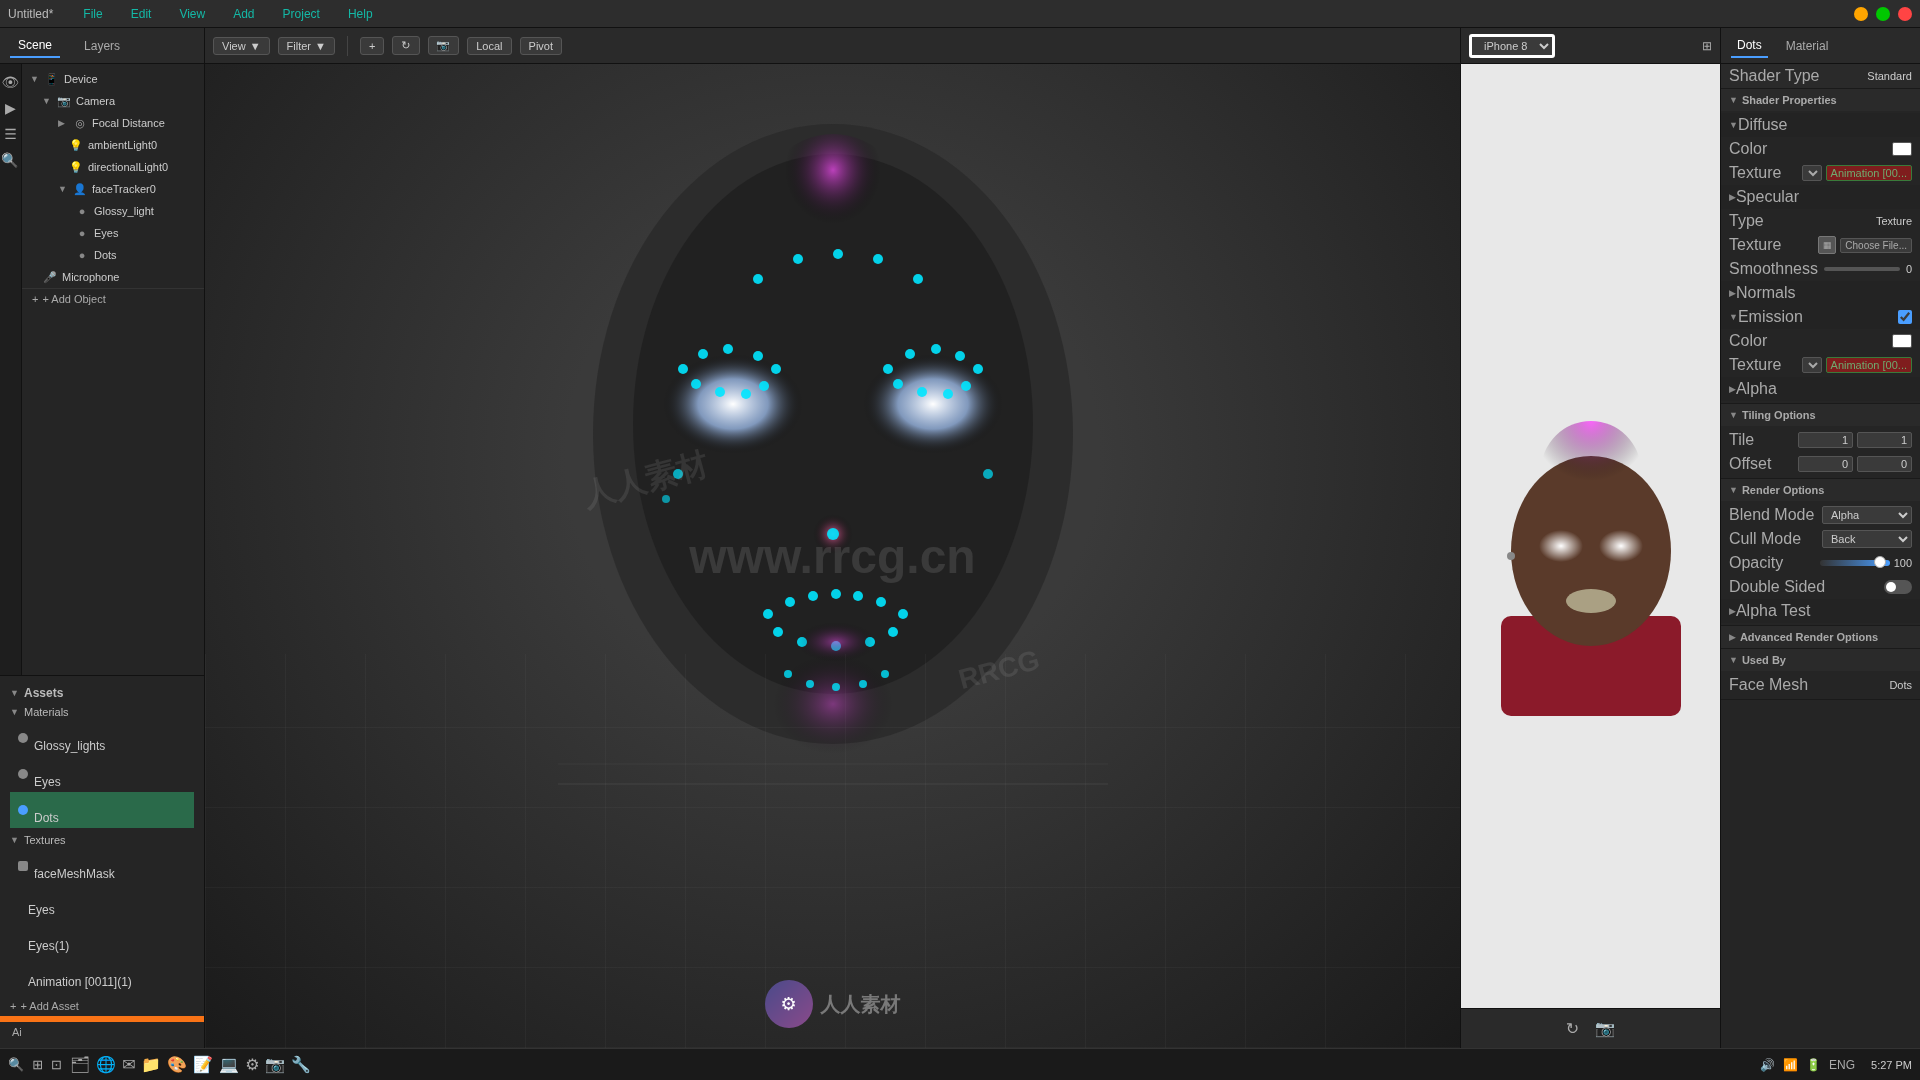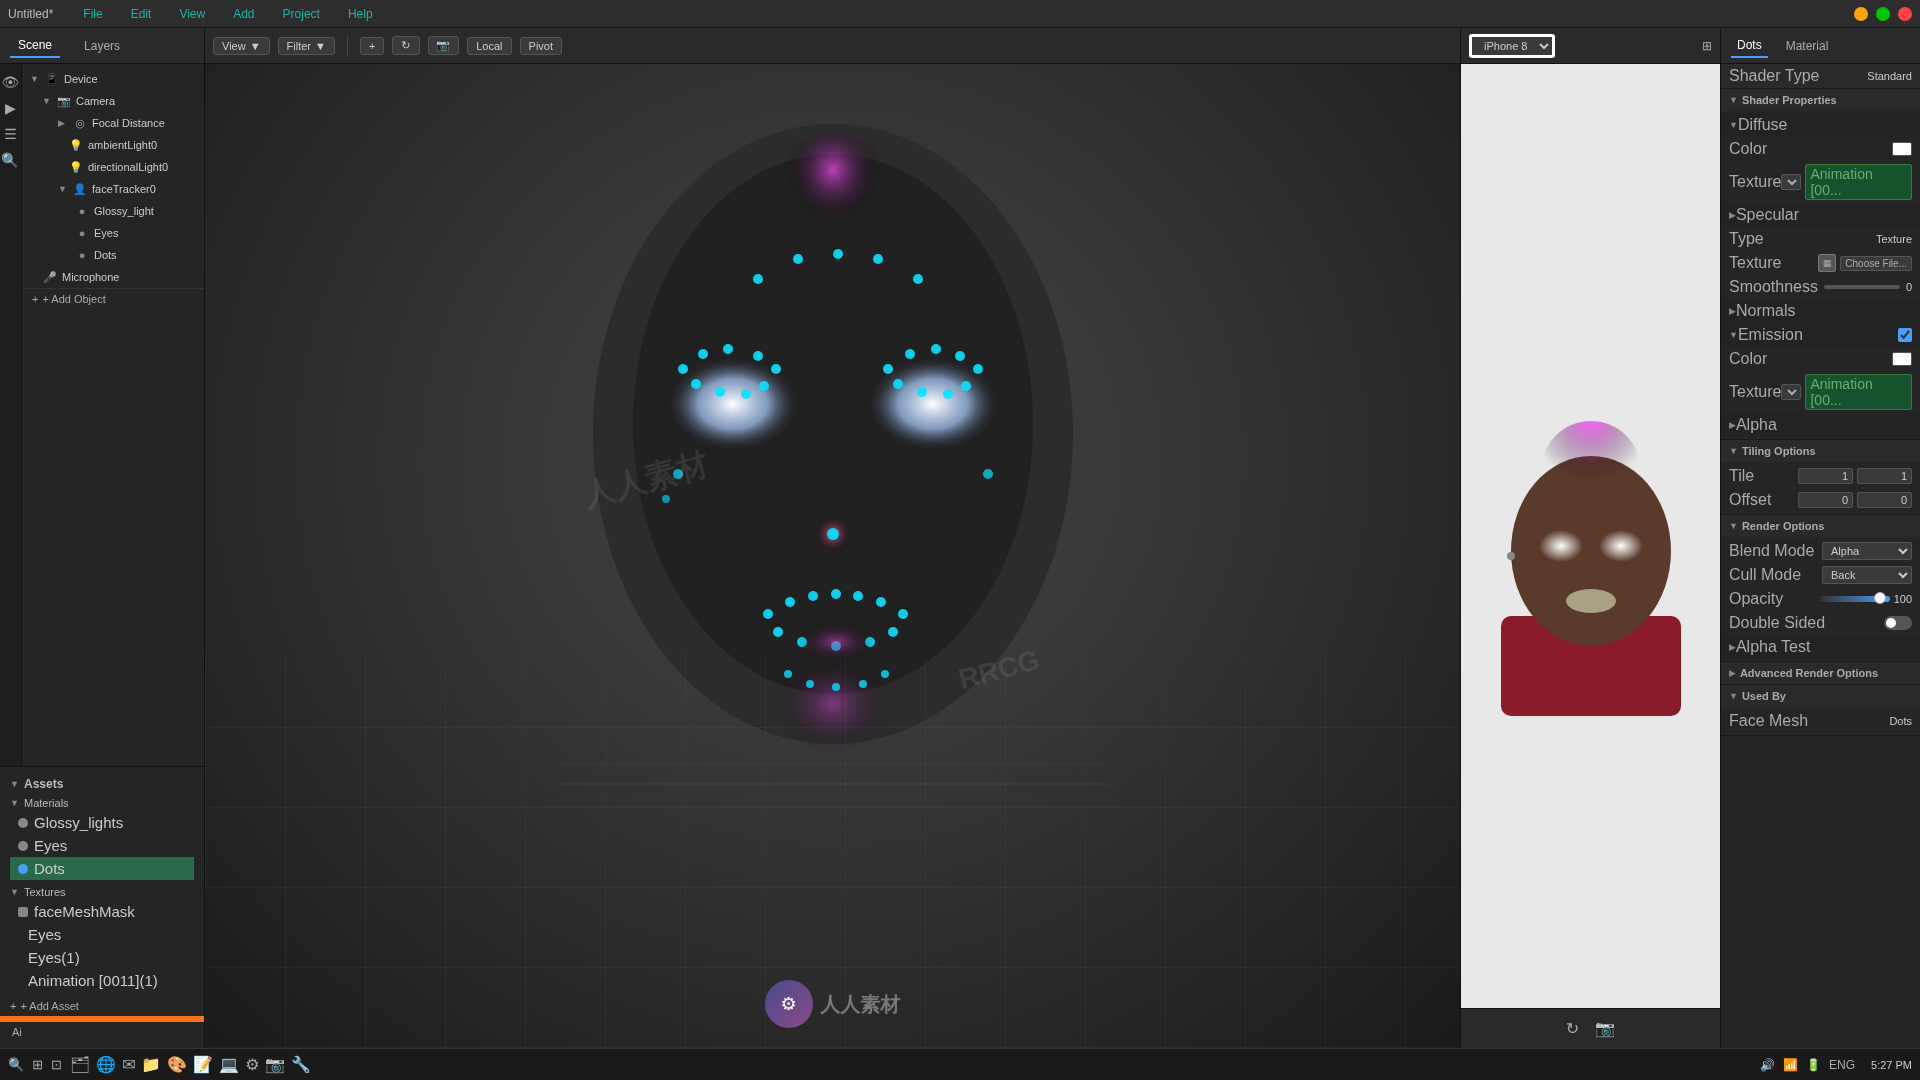--- a/index.html
+++ b/index.html
@@ -36,21 +36,21 @@
     .assets-panel { border-top: 1px solid #111; padding: 6px 0; }
     .assets-header { display: flex; align-items: center; padding: 4px 10px; gap: 4px; cursor: pointer; }
     .assets-title { font-size: 12px; color: #bbb; font-weight: 600; }
     .assets-content { padding: 0 10px; }
     .asset-group { margin-bottom: 4px; }
     .asset-group-header { display: flex; align-items: center; gap: 4px; padding: 2px 0; cursor: pointer; }
     .asset-group-label { font-size: 11px; color: #bbb; }
     .asset-item { display: flex; align-items: center; gap: 6px; padding: 3px 8px; cursor: pointer; }
     .asset-item.selected { background: #2a6a4a; }
     .asset-dot { width: 10px; height: 10px; border-radius: 50%; flex-shrink: 0; }
-    .asset-label { font-size: 15px; color: #ccc; }
+    .asset-label { font-size: 12px; color: #ccc; margin-top: 16px; }
     .add-asset-btn { display: flex; align-items: center; gap: 4px; padding: 4px 10px; cursor: pointer; color: #aaa; font-size: 11px; }
 
     
     .viewport-area { flex: 1; display: flex; flex-direction: column; background: #1a1a1a; position: relative; }
     .viewport-toolbar { height: 36px; background: #2a2a2a; display: flex; align-items: center; padding: 0 8px; gap: 8px; border-bottom: 1px solid #111; flex-shrink: 0; }
     .vp-btn { background: #3a3a3a; border: 1px solid #555; border-radius: 3px; color: #ccc; font-size: 11px; padding: 2px 8px; cursor: pointer; display: flex; align-items: center; gap: 4px; }
     .vp-separator { width: 1px; height: 20px; background: #444; margin: 0 4px; }
     .viewport-canvas { flex: 1; position: relative; background: linear-gradient(180deg, #2a2a2a 0%, #3a3a3a 100%); overflow: hidden; }
 
     
@@ -75,21 +75,21 @@
     .panel-input { background: #3a3a3a; border: 1px solid #555; border-radius: 2px; color: #ccc; font-size: 11px; padding: 1px 4px; width: 55px; text-align: right; }
     .panel-select { background: #3a3a3a; border: 1px solid #555; border-radius: 2px; color: #ccc; font-size: 11px; padding: 1px 4px; width: 100%; cursor: pointer; }
     .color-swatch { width: 20px; height: 14px; background: #fff; border: 1px solid #555; border-radius: 2px; cursor: pointer; }
     .checkbox-toggle { width: 28px; height: 14px; background: #555; border-radius: 7px; position: relative; cursor: pointer; }
     .checkbox-toggle::after { content: ''; position: absolute; width: 10px; height: 10px; background: #fff; border-radius: 50%; top: 2px; left: 2px; transition: left 0.2s; }
     .opacity-slider { width: 70px; height: 6px; background: linear-gradient(to right, #333, #4a9eff); border-radius: 3px; position: relative; cursor: pointer; }
     .opacity-handle { position: absolute; right: 4px; top: -4px; width: 12px; height: 12px; background: #fff; border-radius: 50%; border: 1px solid #aaa; }
     .texture-row { display: flex; align-items: center; gap: 4px; }
     .texture-icon { width: 18px; height: 18px; background: #555; border: 1px solid #777; border-radius: 2px; display: flex; align-items: center; justify-content: center; font-size: 9px; color: #aaa; }
     .choose-file-btn { background: #3a3a3a; border: 1px solid #555; border-radius: 2px; color: #aaa; font-size: 10px; padding: 1px 4px; cursor: pointer; }
-    .anim-badge { background: #14532d; border: 1px solid #3a7a3a; border-radius: 2px; color: #6faa6f; font-size: 14px; padding: 1px 4px; }
+    .anim-badge { background: #7f1d1d; border: 1px solid #3a7a3a; border-radius: 2px; color: #6faa6f; font-size: 11px; padding: 1px 4px; }
     .section-arrow { font-size: 9px; color: #888; }
     .smoothness-slider { flex: 1; height: 4px; background: #555; border-radius: 2px; position: relative; margin: 0 6px; }
     .face-mesh-val { color: #ccc; font-size: 11px; }
 
     
     .taskbar { height: 32px; background: #1a1a1a; border-top: 1px solid #333; display: flex; align-items: center; padding: 0 8px; flex-shrink: 0; }
     .taskbar-icons { display: flex; align-items: center; gap: 8px; margin-left: auto; }
     .taskbar-icon { color: #aaa; font-size: 12px; cursor: pointer; }
     .taskbar-time { color: #ccc; font-size: 11px; margin-left: 8px; }
     .taskbar-start { display: flex; align-items: center; gap: 8px; }
@@ -383,20 +383,21 @@
           </radialGradient>
           <ellipse cx="278" cy="538" rx="40" ry="20" fill="url(#lipglow)"></ellipse>
 
           <line x1="0" y1="680" x2="550" y2="680" stroke="rgba(255,255,255,0.08)" stroke-width="1"></line>
           <line x1="0" y1="660" x2="550" y2="660" stroke="rgba(255,255,255,0.05)" stroke-width="1"></line>
         </svg>
       </div>
 
       <div class="grid-overlay"></div>
 
+      <div style="position:absolute; top:50%; left:50%; transform:translate(-50%,-50%); color:rgba(200,200,200,0.15); font-size:48px; font-weight:bold; pointer-events:none; white-space:nowrap;">www.rrcg.cn</div>
       <div style="position:absolute; top:40%; left:30%; color:rgba(200,200,200,0.12); font-size:32px; font-weight:bold; pointer-events:none; white-space:nowrap; transform:rotate(-15deg);">人人素材</div>
       <div style="position:absolute; top:60%; left:60%; color:rgba(200,200,200,0.12); font-size:28px; font-weight:bold; pointer-events:none; white-space:nowrap; transform:rotate(-15deg);">RRCG</div>
 
       <div style="position:absolute; bottom:20px; left:50%; transform:translateX(-50%); display:flex; align-items:center; gap:8px;">
         <div style="width:48px; height:48px; background:linear-gradient(135deg,#4a4a8a,#8a4a8a); border-radius:50%; display:flex; align-items:center; justify-content:center;">
           <span style="color:#fff; font-size:18px;">⚙</span>
         </div>
         <span style="color:rgba(200,200,200,0.5); font-size:20px; font-weight:bold;">人人素材</span>
       </div>
     </div>

